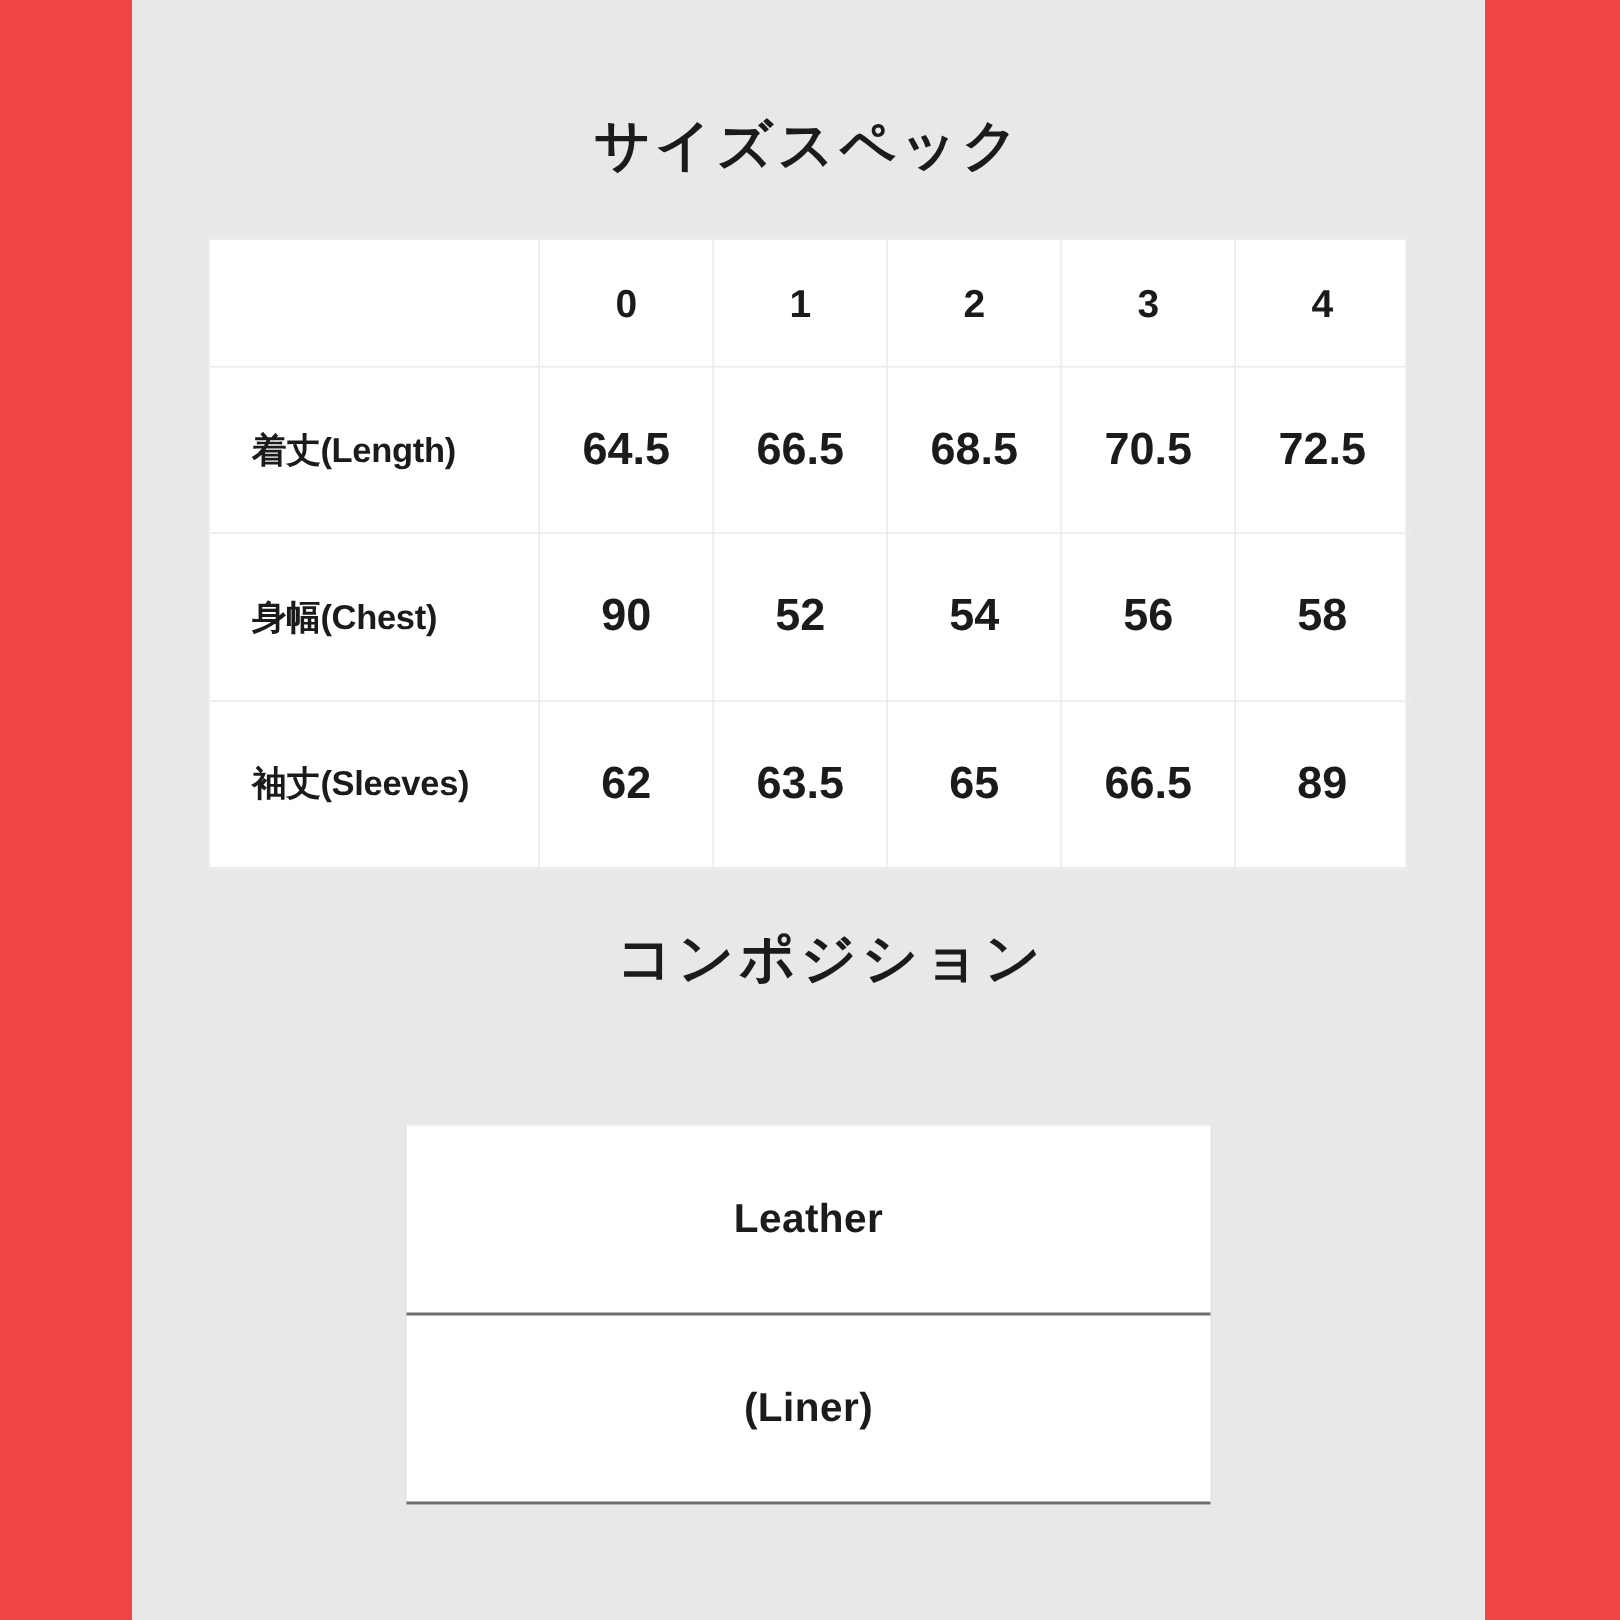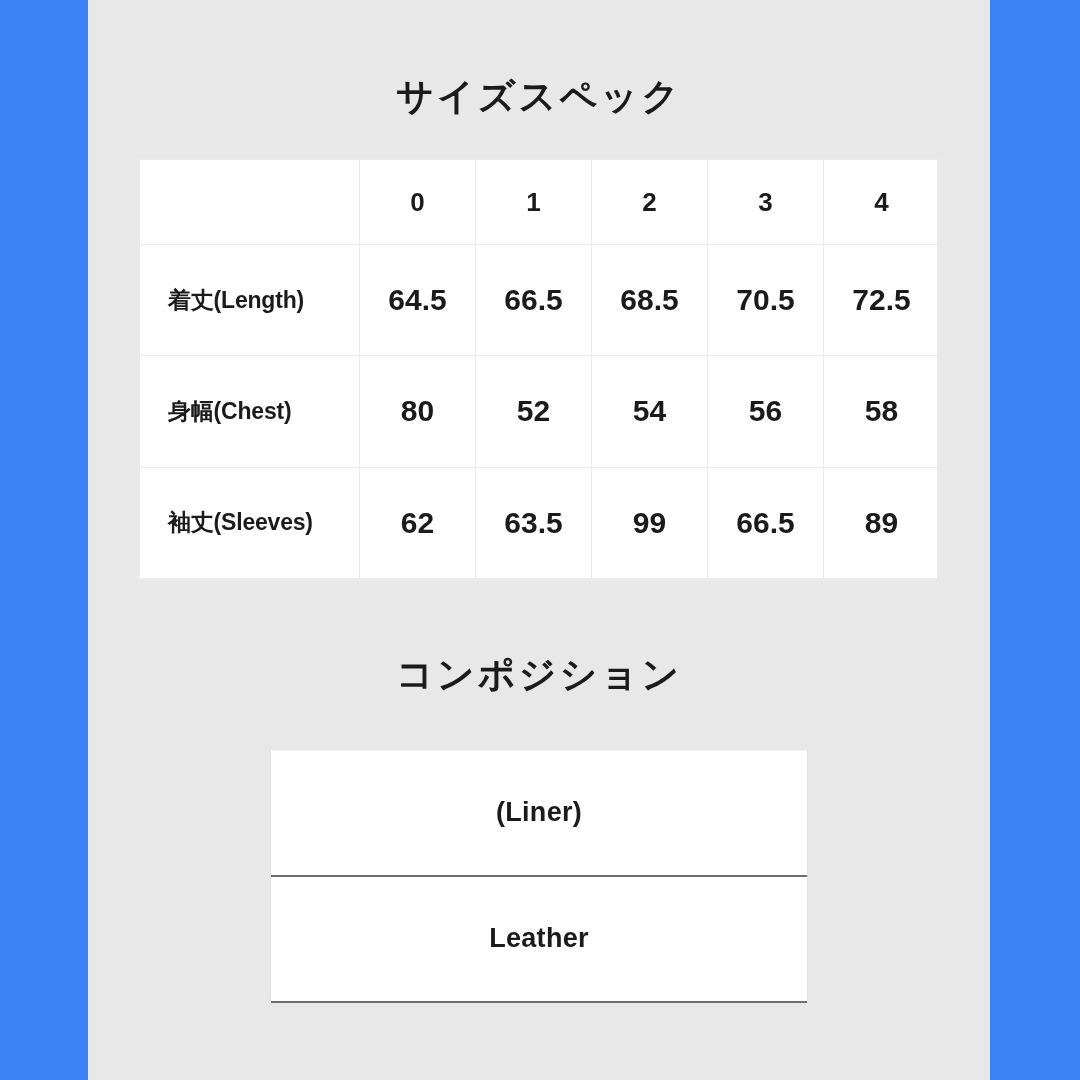--- a/index.html
+++ b/index.html
@@ -11,21 +11,21 @@
     width: 1080px;
     height: 1080px;
     background: #ffffff;
     font-family: "Liberation Sans", "DejaVu Sans", sans-serif;
     overflow: hidden;
   }
   .canvas {
     position: relative;
     width: 1080px;
     height: 1080px;
-    background: #3b82f6;
+    background: #ef4444;
   }
   
   .panel {
     position: absolute;
     left: 88px;
     top: 0px;
     width: 902px;
     height: 1080px;
     background: #e8e8e8;
   }
@@ -36,21 +36,21 @@
     width: 902px;
     text-align: center;
     font-weight: 700;
     font-size: 37px;
     line-height: 1;
     color: #1b1b1b;
     letter-spacing: 3px;
     white-space: nowrap;
   }
   .title-size { top: 78px; }
-  .title-comp { top: 656px; }
+  .title-comp { top: 620px; margin-left: 15px; }
 
   
   .size-table-wrap {
     position: absolute;
     left: 138px;
     top: 158px;
     width: 800px;
     height: 422px;
     background: #ffffff;
     box-sizing: border-box;
@@ -153,45 +153,45 @@
         <tr>
           <td class="row-label">着丈(Length)</td>
           <td>64.5</td>
           <td>66.5</td>
           <td>68.5</td>
           <td>70.5</td>
           <td>72.5</td>
         </tr>
         <tr>
           <td class="row-label">身幅(Chest)</td>
-          <td>80</td>
+          <td>90</td>
           <td>52</td>
           <td>54</td>
           <td>56</td>
           <td>58</td>
         </tr>
         <tr>
           <td class="row-label">袖丈(Sleeves)</td>
           <td>62</td>
           <td>63.5</td>
-          <td>99</td>
+          <td>65</td>
           <td>66.5</td>
           <td>89</td>
         </tr>
       </tbody>
     </table>
   </div>
 
   <div class="section-title title-comp">コンポジション</div>
 
   <div class="comp-table-wrap">
     <table class="comp-table">
       <tbody>
         <tr>
-          <td>(Liner)</td>
+          <td>Leather</td>
         </tr>
         <tr>
-          <td>Leather</td>
+          <td>(Liner)</td>
         </tr>
       </tbody>
     </table>
   </div>
 </div>
 
 </body></html>

